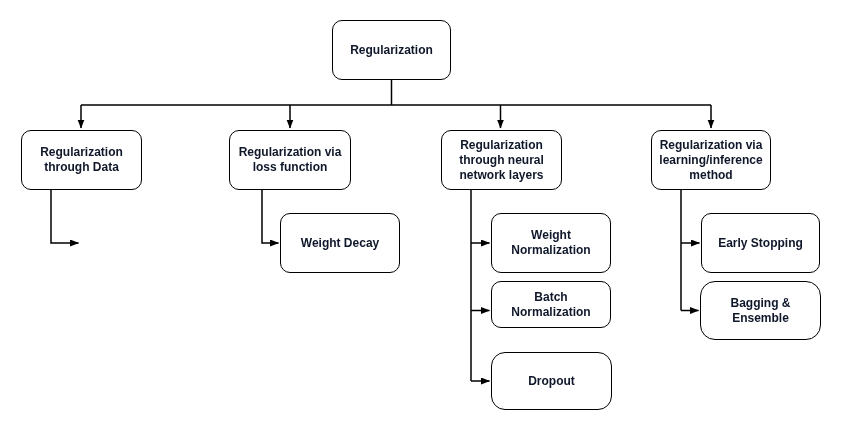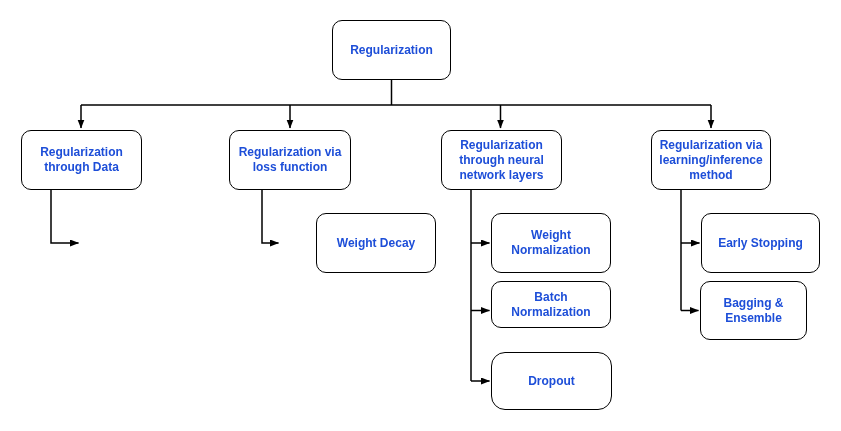--- a/index.html
+++ b/index.html
@@ -30,42 +30,42 @@
   .node {
     position: absolute;
     box-sizing: border-box;
     background: #ffffff;
     border: 1.5px solid #000000;
     border-radius: 10px;
     display: flex;
     align-items: center;
     justify-content: center;
     text-align: center;
-    color: #1d4ed8;
+    color: #0f172a;
     font-size: 12px;
     font-weight: bold;
     line-height: 15px;
   }
   .node .label {
     white-space: pre-line;
     padding: 0 4px;
   }
   
   .n-root        { left: 332px; top: 20px;  width: 119px; height: 60px; }
   .n-data        { left: 21px;  top: 130px; width: 121px; height: 60px; }
   .n-loss        { left: 229px; top: 130px; width: 122px; height: 60px; }
   .n-layers      { left: 441px; top: 130px; width: 121px; height: 60px; }
   .n-learning    { left: 651px; top: 130px; width: 120px; height: 60px; }
   .n-augment     { left: 80px;  top: 213px; width: 122px; height: 60px; }
-  .n-weightdecay { left: 280px; top: 213px; width: 120px; height: 60px; margin-left: 36px; }
+  .n-weightdecay { left: 280px; top: 213px; width: 120px; height: 60px; }
   .n-layernorm   { left: 491px; top: 213px; width: 120px; height: 60px; }
   .n-batchnorm   { left: 491px; top: 281px; width: 120px; height: 47px; }
   .n-dropout     { left: 491px; top: 352px; width: 121px; height: 58px; border-radius: 14px; }
   .n-earlystop   { left: 701px; top: 213px; width: 119px; height: 60px; }
-  .n-bagging     { left: 700px; top: 281px; width: 107px; height: 59px; }
+  .n-bagging     { left: 700px; top: 281px; width: 121px; height: 59px; border-radius: 15px; }
 </style>
 </head>
 <body>
 
 <div class="canvas">
 
   <svg class="connectors" width="841" height="431" viewBox="0 0 841 431" xmlns="http://www.w3.org/2000/svg">
     <defs>
       <marker id="arrow" markerWidth="10" markerHeight="8" refX="8.5" refY="3.5" orient="auto" markerUnits="userSpaceOnUse">
         <path d="M0,0 L9,3.5 L0,7 Z" fill="#000000"></path>

